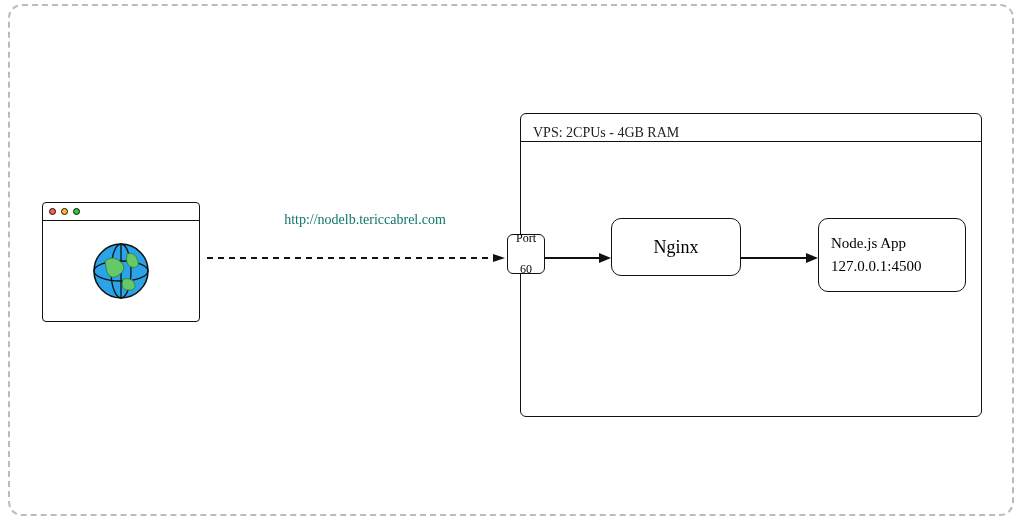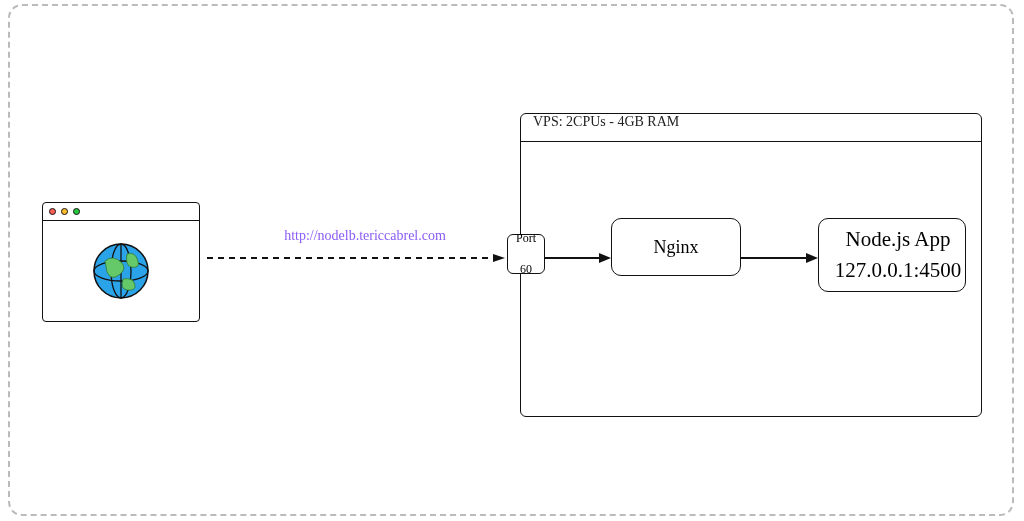--- a/index.html
+++ b/index.html
@@ -41,25 +41,25 @@
   .dot.green { background: #27c93f; }
   .browser-body {
     height: calc(100% - 18px);
     display: flex; align-items: center; justify-content: center;
   }
   .globe-icon { width: 64px; height: 64px; }
 
   
   .url-label {
     position: absolute;
-    left: 235px; top: 228px;
+    left: 235px; top: 212px;
     width: 260px;
     text-align: center;
     font-size: 14px;
-    color: #8b5cf6;
+    color: #0f766e;
   }
   
   .dashed-arrow {
     position: absolute;
     left: 205px; top: 253px;
     width: 300px; height: 10px;
   }
 
   
   .vps {
@@ -67,21 +67,21 @@
     left: 520px; top: 113px;
     width: 462px; height: 304px;
     background: #fff;
     border: 1.5px solid #111;
     border-radius: 6px;
   }
   .vps-titlebar {
     height: 28px;
     border-bottom: 1.5px solid #111;
     display: flex;
-    align-items: flex-start;
+    align-items: flex-end;
     padding-left: 12px;
     font-size: 14px;
     color: #222;
   }
 
   
   .port-box {
     position: absolute;
     left: 507px; top: 234px;
     width: 38px; height: 40px;
@@ -107,23 +107,23 @@
 
   
   .node-box {
     position: absolute;
     left: 818px; top: 218px;
     width: 148px; height: 74px;
     background: #fff;
     border: 1.5px solid #111;
     border-radius: 10px;
     display: flex; flex-direction: column;
-    align-items: center; justify-content: center;
+    align-items: flex-start; justify-content: center;
     padding-left: 12px;
-    font-size: 21px;
+    font-size: 15px;
     gap: 6px;
   }
 
   
   .solid-arrow {
     position: absolute;
     top: 252px;
     height: 12px;
   }
   .arrow1 { left: 545px; width: 66px; }

